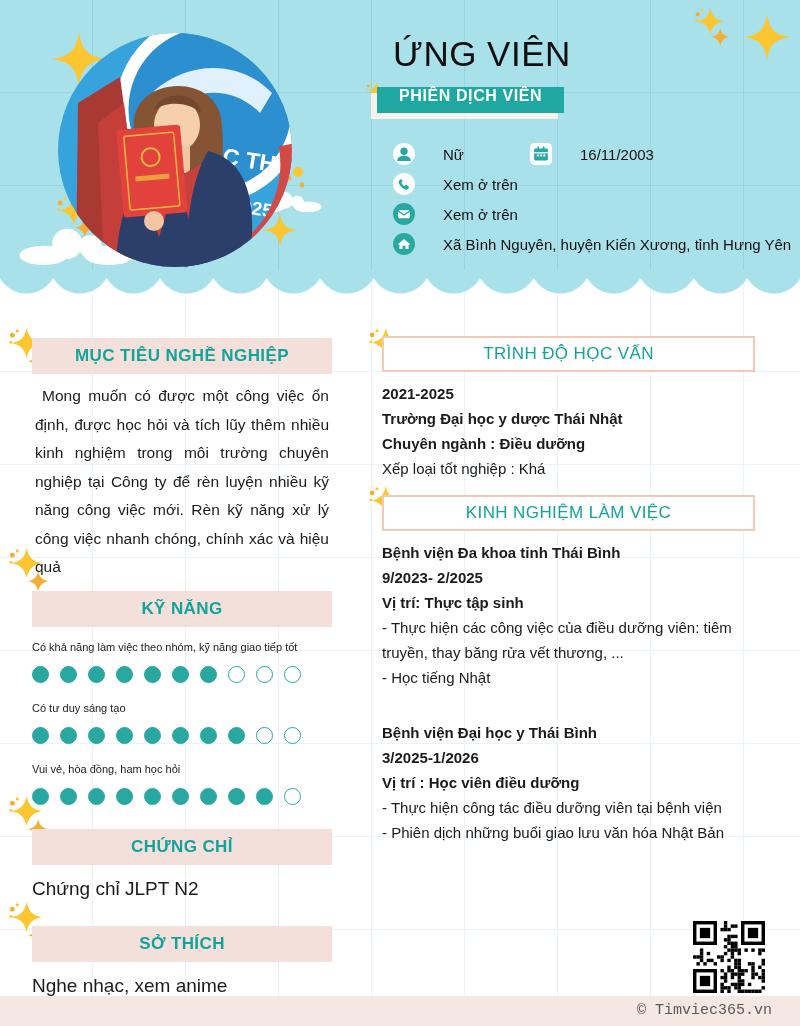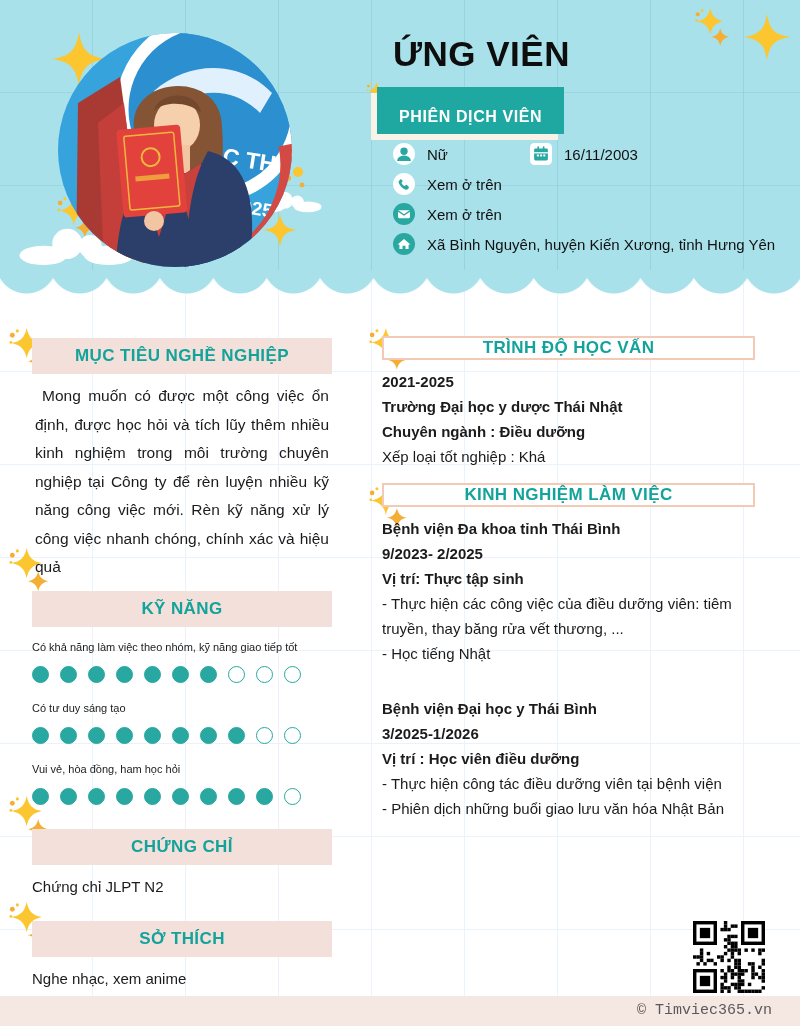--- a/index.html
+++ b/index.html
@@ -14,52 +14,52 @@
     background:
       repeating-linear-gradient(to right,transparent 0 92px,rgba(128,196,212,.45) 92px 93px),
       repeating-linear-gradient(to bottom,transparent 0 92px,rgba(128,196,212,.35) 92px 93px),
       #a9e1eb;}
   .waves{position:absolute;left:0;top:270px;width:800px;height:26px;
     background-image:radial-gradient(circle at 26.5px -7px,#a9e1eb 30px,rgba(169,225,235,0) 31px);
     background-size:53.4px 26px;background-repeat:repeat-x;}
   .photo{position:absolute;left:58px;top:33px;width:234px;height:234px;border-radius:50%;
     overflow:hidden;}
   .photo svg{display:block;width:234px;height:234px;}
-  .name{position:absolute;left:393px;top:34px;font-size:35px;font-weight:700;color:#0e0e0e;letter-spacing:.5px;}
+  .name{position:absolute;left:393px;top:34px;font-size:35px;font-weight:400;color:#0e0e0e;letter-spacing:.5px;}
   .badge{position:absolute;left:377px;top:87px;background:#1ea8a1;color:#fff;
-    font-size:16px;font-weight:700;letter-spacing:.6px;padding:21px 22px 8px;
+    font-size:16px;font-weight:700;letter-spacing:.6px;padding:0 22px 8px;
     box-shadow:-6px 6px 0 rgba(252,243,230,.95);}
   .info{position:absolute;left:393px;top:139px;width:380px;}
   .info-row{display:flex;align-items:center;height:30px;}
   .cell{display:flex;align-items:center;}
   .cell-gender{width:137px;}
   .ic{width:22px;height:22px;flex:0 0 22px;}
   .ic svg{display:block;width:22px;height:22px;}
-  .itx{margin-left:12px;font-size:15px;color:#111;white-space:nowrap;}
+  .itx{margin-left:28px;font-size:15px;color:#111;white-space:nowrap;}
   
   .spark,.cloud{position:absolute;pointer-events:none;}
   .spark svg,.cloud svg{display:block;width:100%;height:100%;}
   
   .left-col{position:absolute;left:32px;top:338px;width:300px;}
   .right-col{position:absolute;left:382px;top:336px;width:373px;}
   .l-bar{background:#f3e0da;height:36px;display:flex;align-items:center;justify-content:center;
     color:#13a39b;font-size:17px;font-weight:700;letter-spacing:.4px;text-align:right;}
   .bar-skills{margin-top:9px;} .bar-cert{margin-top:24px;} .bar-hobby{margin-top:26px;}
   .objective{margin:8px 3px 0;font-size:15.5px;line-height:28.5px;text-align:justify;
     text-indent:7px;color:#1b1b1b;}
-  .plain{margin:13px 0 0;font-size:15px;color:#1b1b1b;}
+  .plain{margin:13px 0 0;font-size:19px;color:#1b1b1b;}
   .skill-label{font-size:11px;line-height:26px;color:#1b1b1b;margin-top:12px;}
   .skill:first-child .skill-label{margin-top:7px;}
   .dots{display:flex;gap:11px;margin-top:6px;}
   .dot{width:17px;height:17px;border-radius:50%;box-sizing:border-box;
     border:1.6px solid #28a8a0;background:#fff;}
   .dot.on{background:#28a8a0;}
-  .r-box{border:2px solid #f2cab6;background:#fff;height:24px;box-sizing:border-box;
+  .r-box{border:2px solid #f2cab6;background:#fff;height:36px;box-sizing:border-box;
     display:flex;align-items:center;justify-content:center;
-    color:#13a39b;font-size:17px;font-weight:700;letter-spacing:.4px;}
+    color:#13a39b;font-size:17px;font-weight:400;letter-spacing:.4px;}
   .r-box2{margin-top:14px;}
   .lines{margin-top:9px;}
   .ln{font-size:15px;line-height:25px;color:#1b1b1b;}
   .ln.b{font-weight:700;}
   .job + .job{margin-top:30px;}
   
   .qr{position:absolute;right:35px;bottom:33px;width:72px;height:72px;background:#fff;}
   .qr svg{display:block;width:72px;height:72px;}
   .footer{position:absolute;left:0;bottom:0;width:800px;height:30px;background:#f5e7e1;
     font-family:"Liberation Mono","DejaVu Sans Mono",monospace;font-size:15px;color:#59595c;

